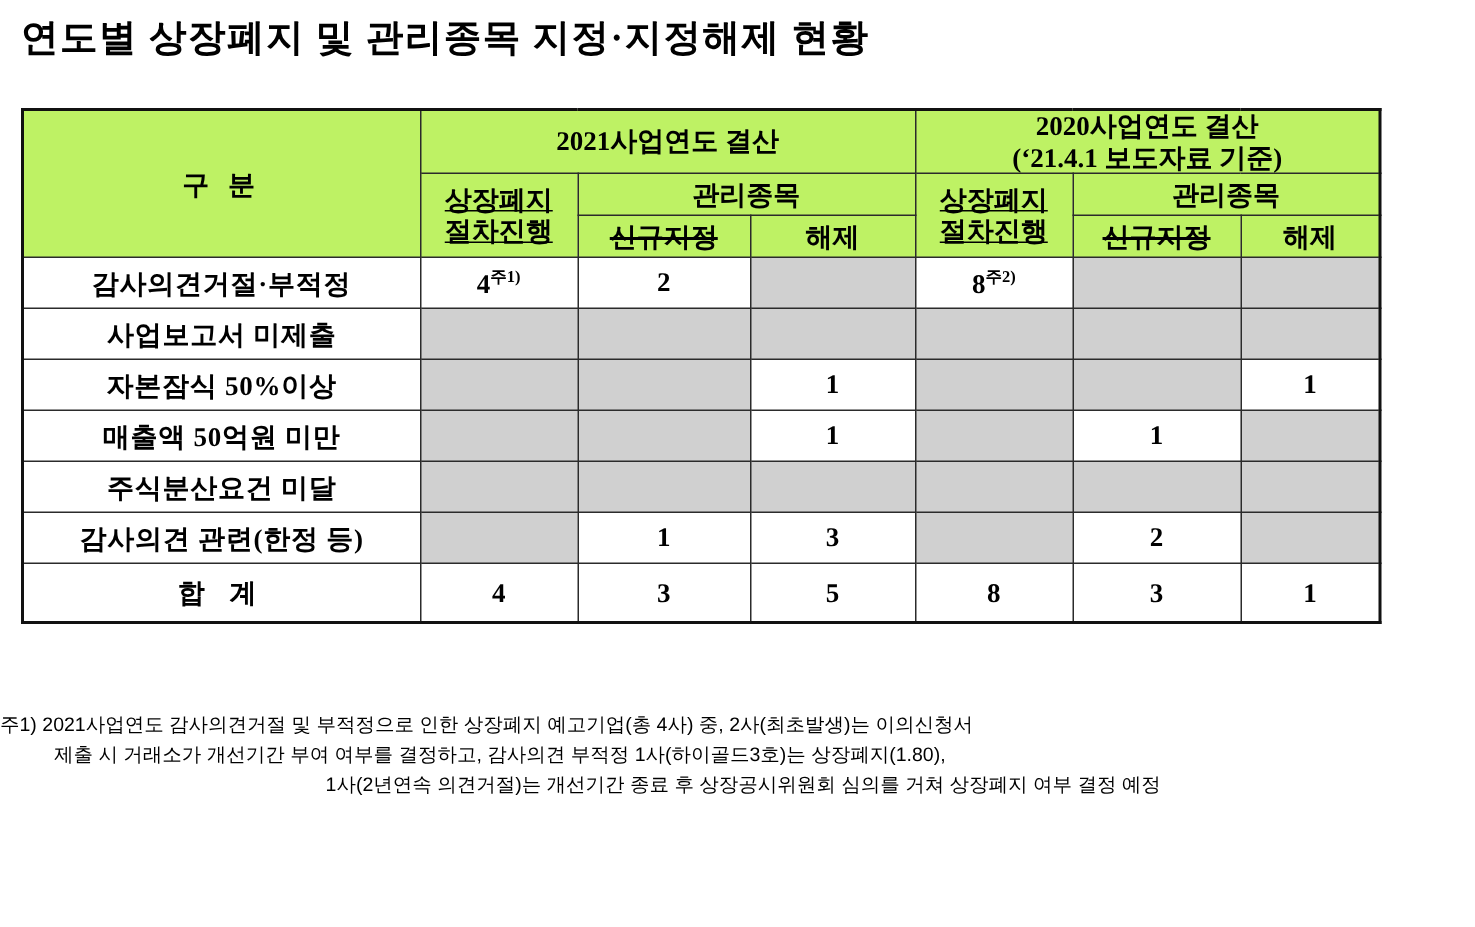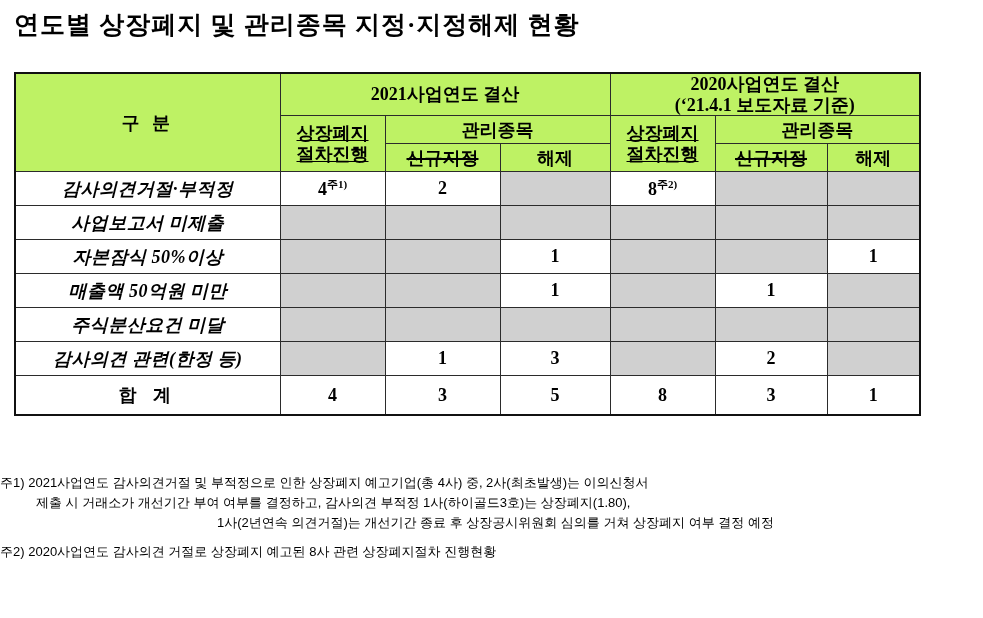--- a/index.html
+++ b/index.html
@@ -74,21 +74,20 @@
   }
   .strike {
     text-decoration: line-through;
     text-decoration-thickness: 1.5px;
   }
   .rowlabel {
     font-size: 18px;
     text-align: center;
     height: 33px;
     letter-spacing: 0.5px;
-    font-style: italic;
   }
   .gray {
     background: #d0d0d0;
   }
   .sup {
     font-size: 11px;
     vertical-align: super;
     font-weight: bold;
   }
   .total-row td {
@@ -247,21 +246,15 @@
 
   <div class="notes">
     <div class="note">
       <div class="note-line">
         <span>주1)</span>
         <span>2021사업연도 감사의견거절 및 부적정으로 인한 상장폐지 예고기업(총 4사) 중, 2사(최초발생)는 이의신청서</span>
       </div>
       <div class="note-line indent1">제출 시 거래소가 개선기간 부여 여부를 결정하고, 감사의견 부적정 1사(하이골드3호)는 상장폐지(1.80),</div>
       <div class="note-line indent2">1사(2년연속 의견거절)는 개선기간 종료 후 상장공시위원회 심의를 거쳐 상장폐지 여부 결정 예정</div>
     </div>
-    <div class="note">
-      <div class="note-line">
-        <span>주2)</span>
-        <span>2020사업연도 감사의견 거절로 상장폐지 예고된 8사 관련 상장폐지절차 진행현황</span>
-      </div>
-    </div>
   </div>
 
 </div>
 
 </body></html>

